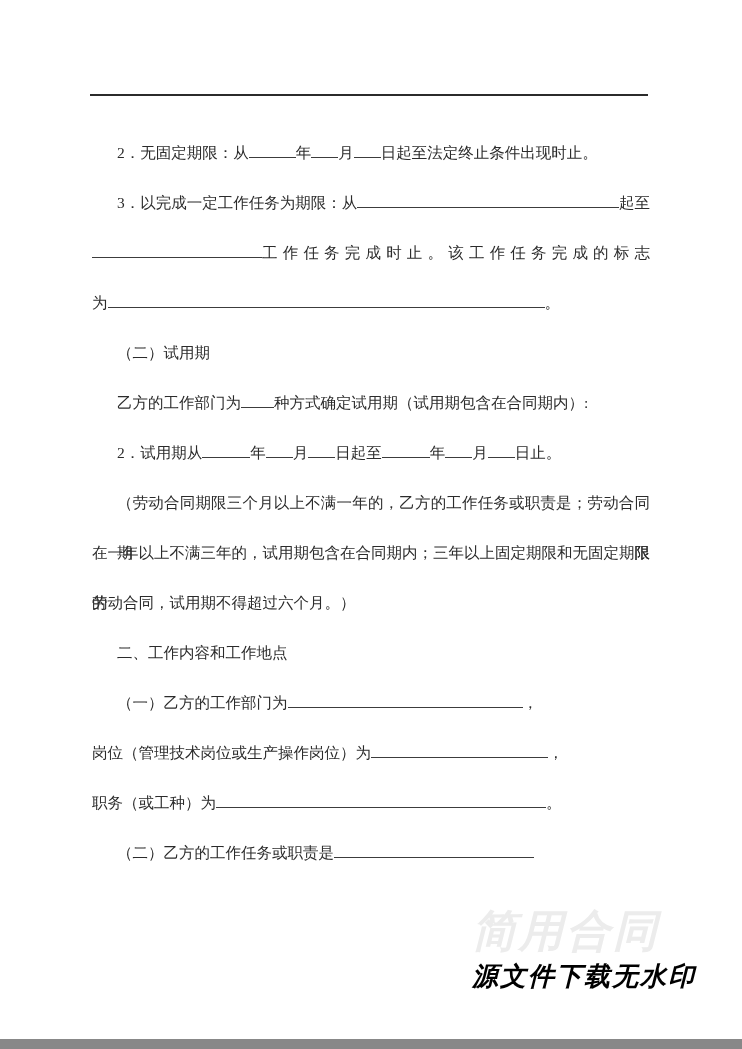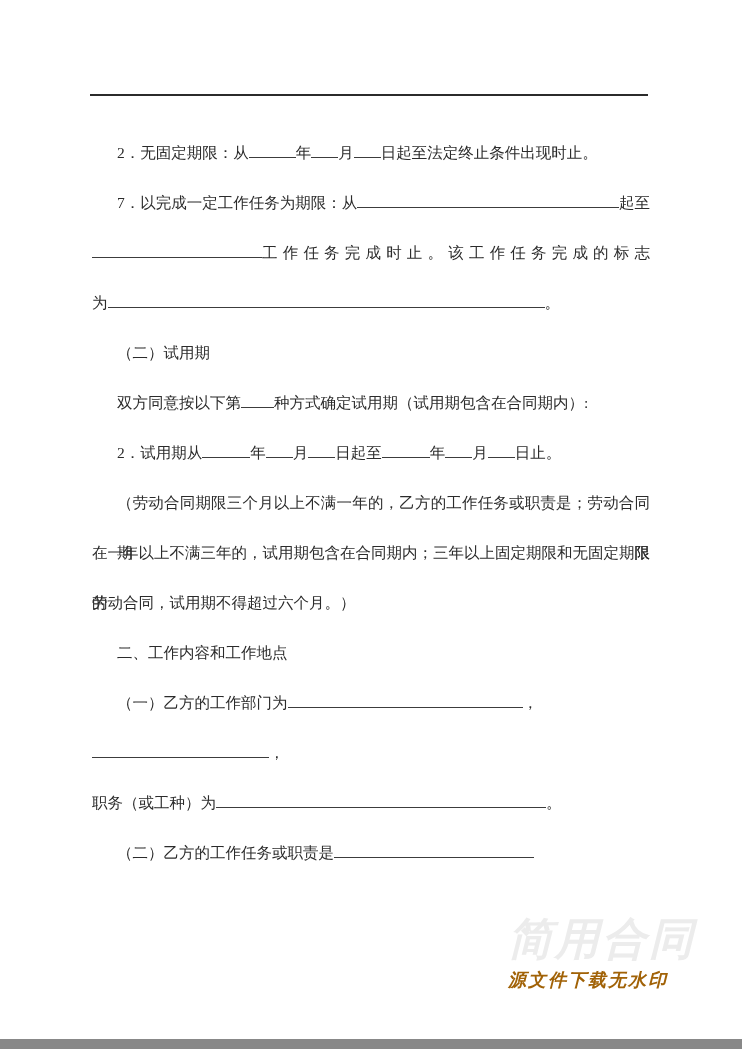--- a/index.html
+++ b/index.html
@@ -56,23 +56,23 @@
     font-style:italic;
     user-select:none;
   }
   .wm-title {
     font-size:44px;
     letter-spacing:3px;
     color:#ececec;
     line-height:1;
   }
   .wm-sub {
-    font-size:18px;
+    font-size:26px;
     letter-spacing:2px;
-    color:#a16207;
+    color:#000000;
     line-height:1;
     margin-top:10px;
   }
 </style>
 </head>
 <body>
 
 <div class="page">
   <div class="rule"></div>
 
@@ -80,38 +80,38 @@
       <div class="line indent">
         <span class="t">2．无固定期限：从</span>
         <span class="blank" style="width: 47px;"></span>
         <span class="t">年</span>
         <span class="blank" style="width: 27px;"></span>
         <span class="t">月</span>
         <span class="blank" style="width: 27px;"></span>
         <span class="t">日起至法定终止条件出现时止。</span>
       </div>
       <div class="line indent">
-        <span class="t">7．以完成一定工作任务为期限：从</span>
+        <span class="t">3．以完成一定工作任务为期限：从</span>
         <span class="fill"></span>
         <span class="t">起至</span>
       </div>
       <div class="line">
         <span class="blank" style="width: 170px;"></span>
         <span class="st">工作任务完成时止。该工作任务完成的标志</span>
       </div>
       <div class="line">
         <span class="t">为</span>
         <span class="blank" style="width: 437px;"></span>
         <span class="t">。</span>
       </div>
       <div class="line indent">
         <span class="t">（二）试用期</span>
       </div>
       <div class="line indent">
-        <span class="t">双方同意按以下第</span>
+        <span class="t">乙方的工作部门为</span>
         <span class="blank" style="width: 33px;"></span>
         <span class="t">种方式确定试用期（试用期包含在合同期内）:</span>
       </div>
       <div class="line indent">
         <span class="t">2．试用期从</span>
         <span class="blank" style="width: 48px;"></span>
         <span class="t">年</span>
         <span class="blank" style="width: 27px;"></span>
         <span class="t">月</span>
         <span class="blank" style="width: 27px;"></span>
@@ -134,20 +134,21 @@
       </div>
       <div class="line indent">
         <span class="t">二、工作内容和工作地点</span>
       </div>
       <div class="line indent">
         <span class="t">（一）乙方的工作部门为</span>
         <span class="blank" style="width: 235px;"></span>
         <span class="t">，</span>
       </div>
       <div class="line">
+        <span class="t">岗位（管理技术岗位或生产操作岗位）为</span>
         <span class="blank" style="width: 177px;"></span>
         <span class="t">，</span>
       </div>
       <div class="line">
         <span class="t">职务（或工种）为</span>
         <span class="blank" style="width: 330px;"></span>
         <span class="t">。</span>
       </div>
       <div class="line indent">
         <span class="t">（二）乙方的工作任务或职责是</span>

